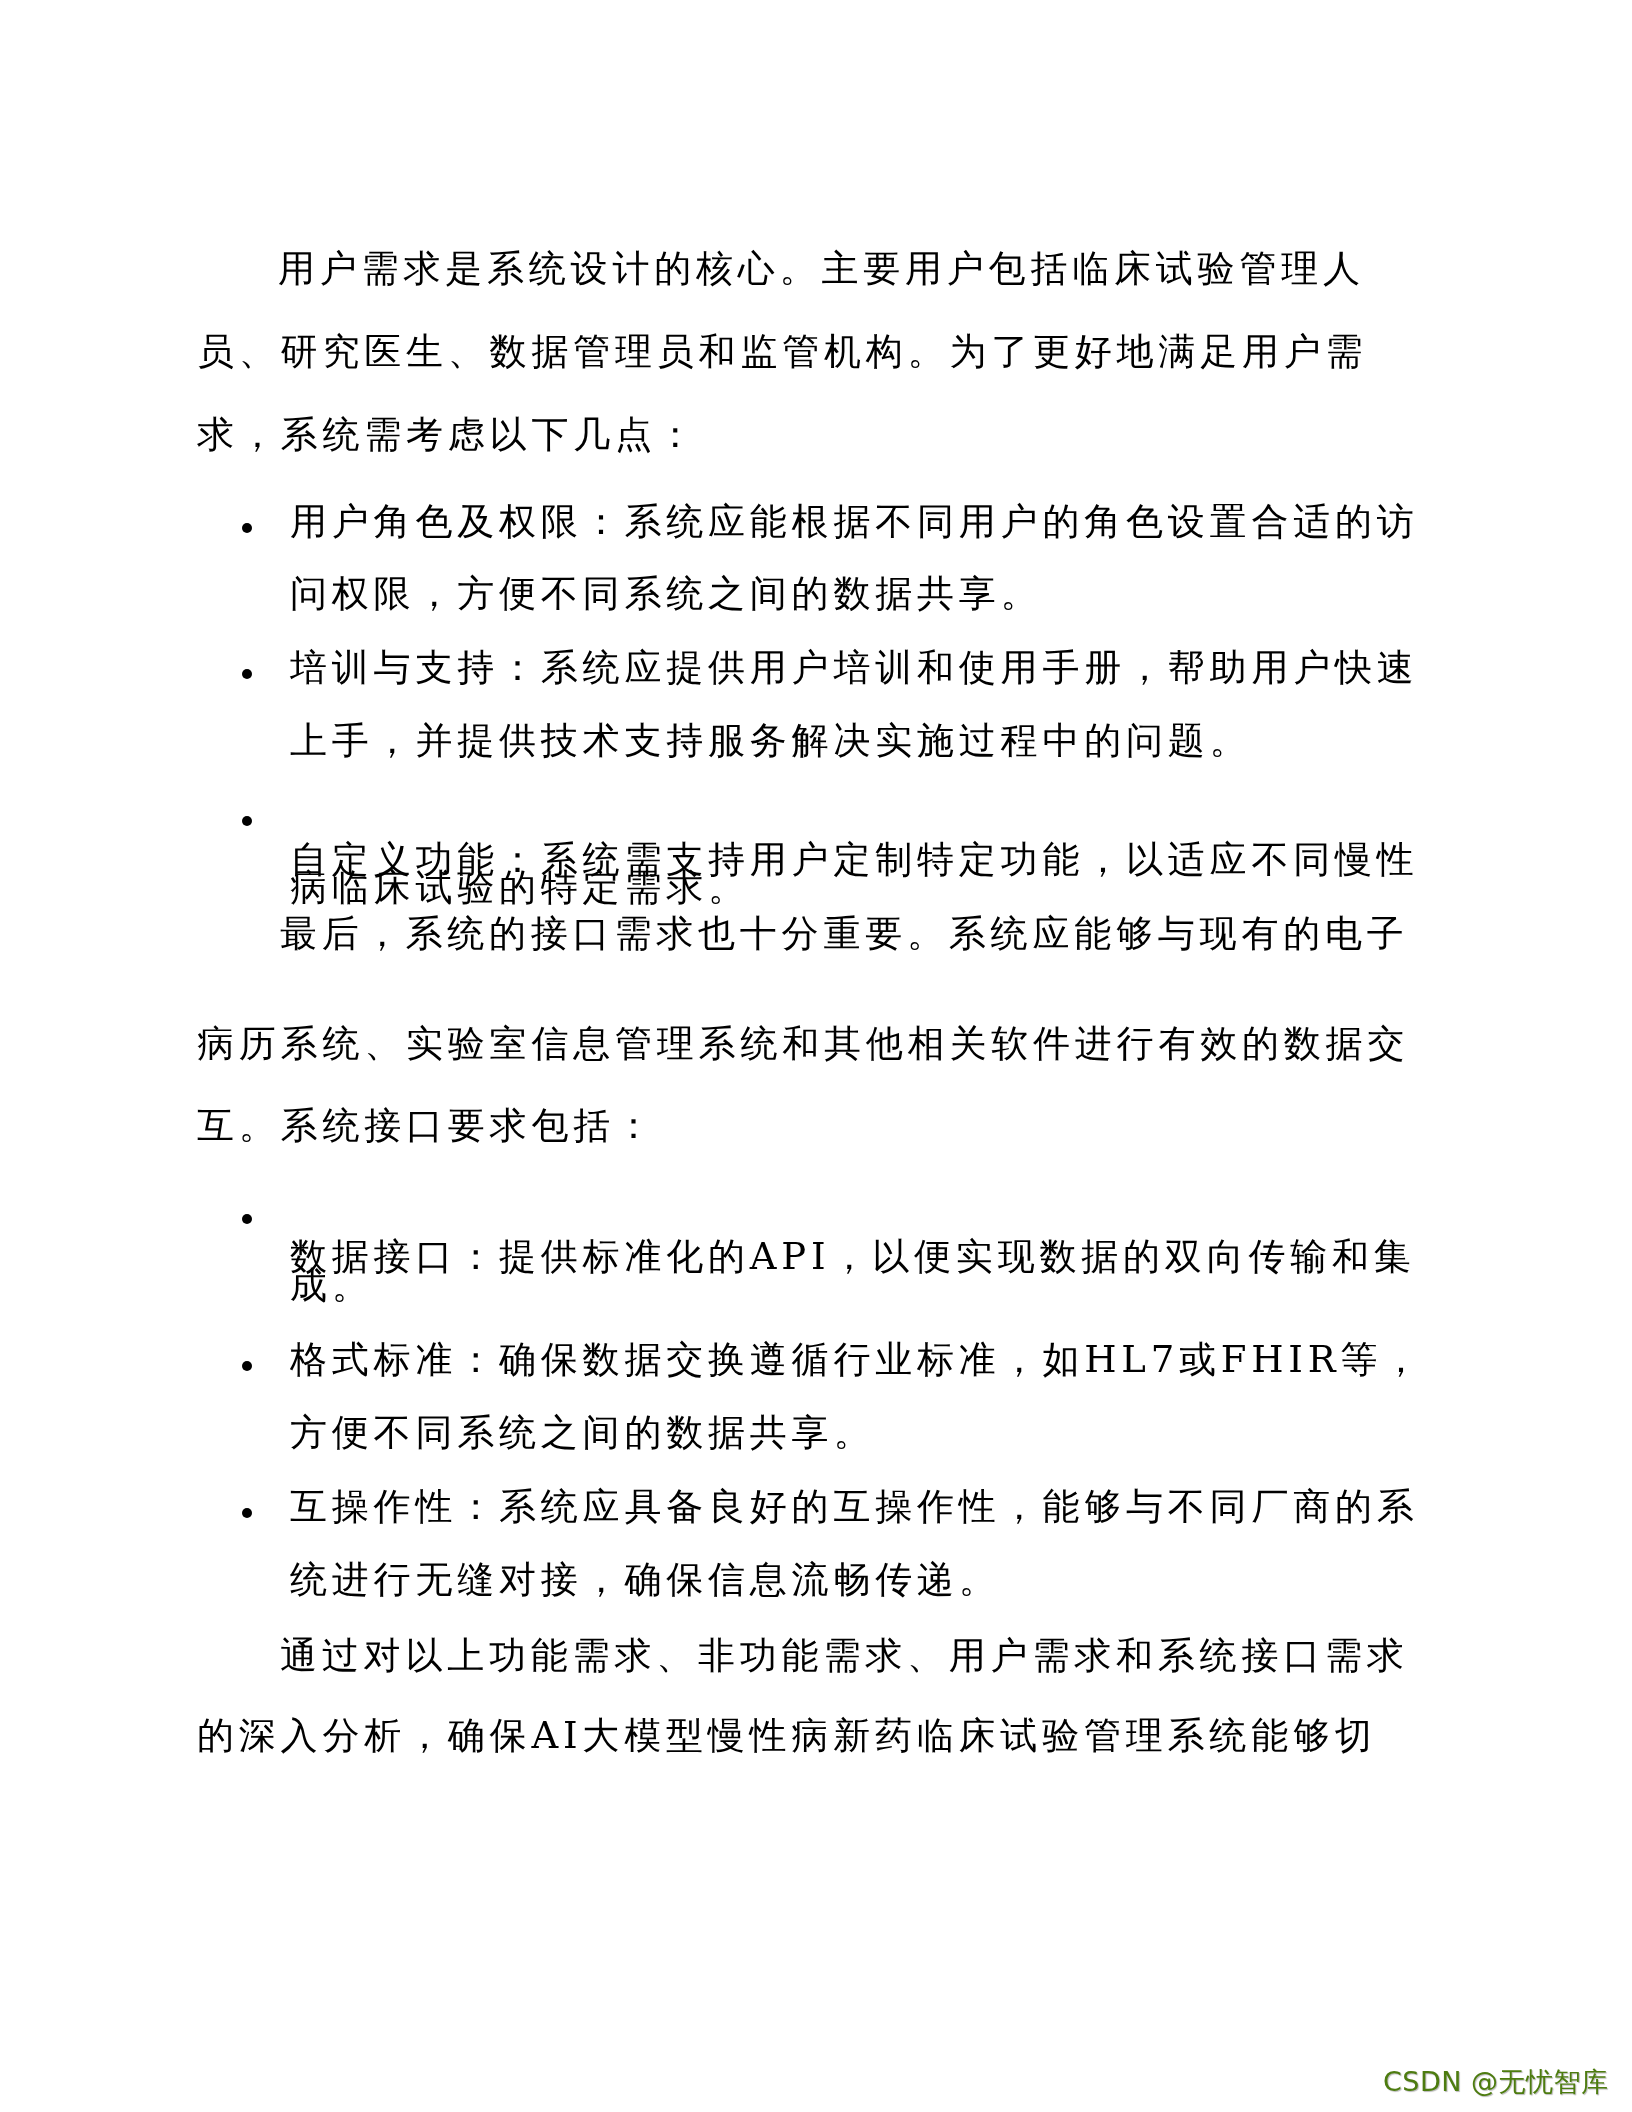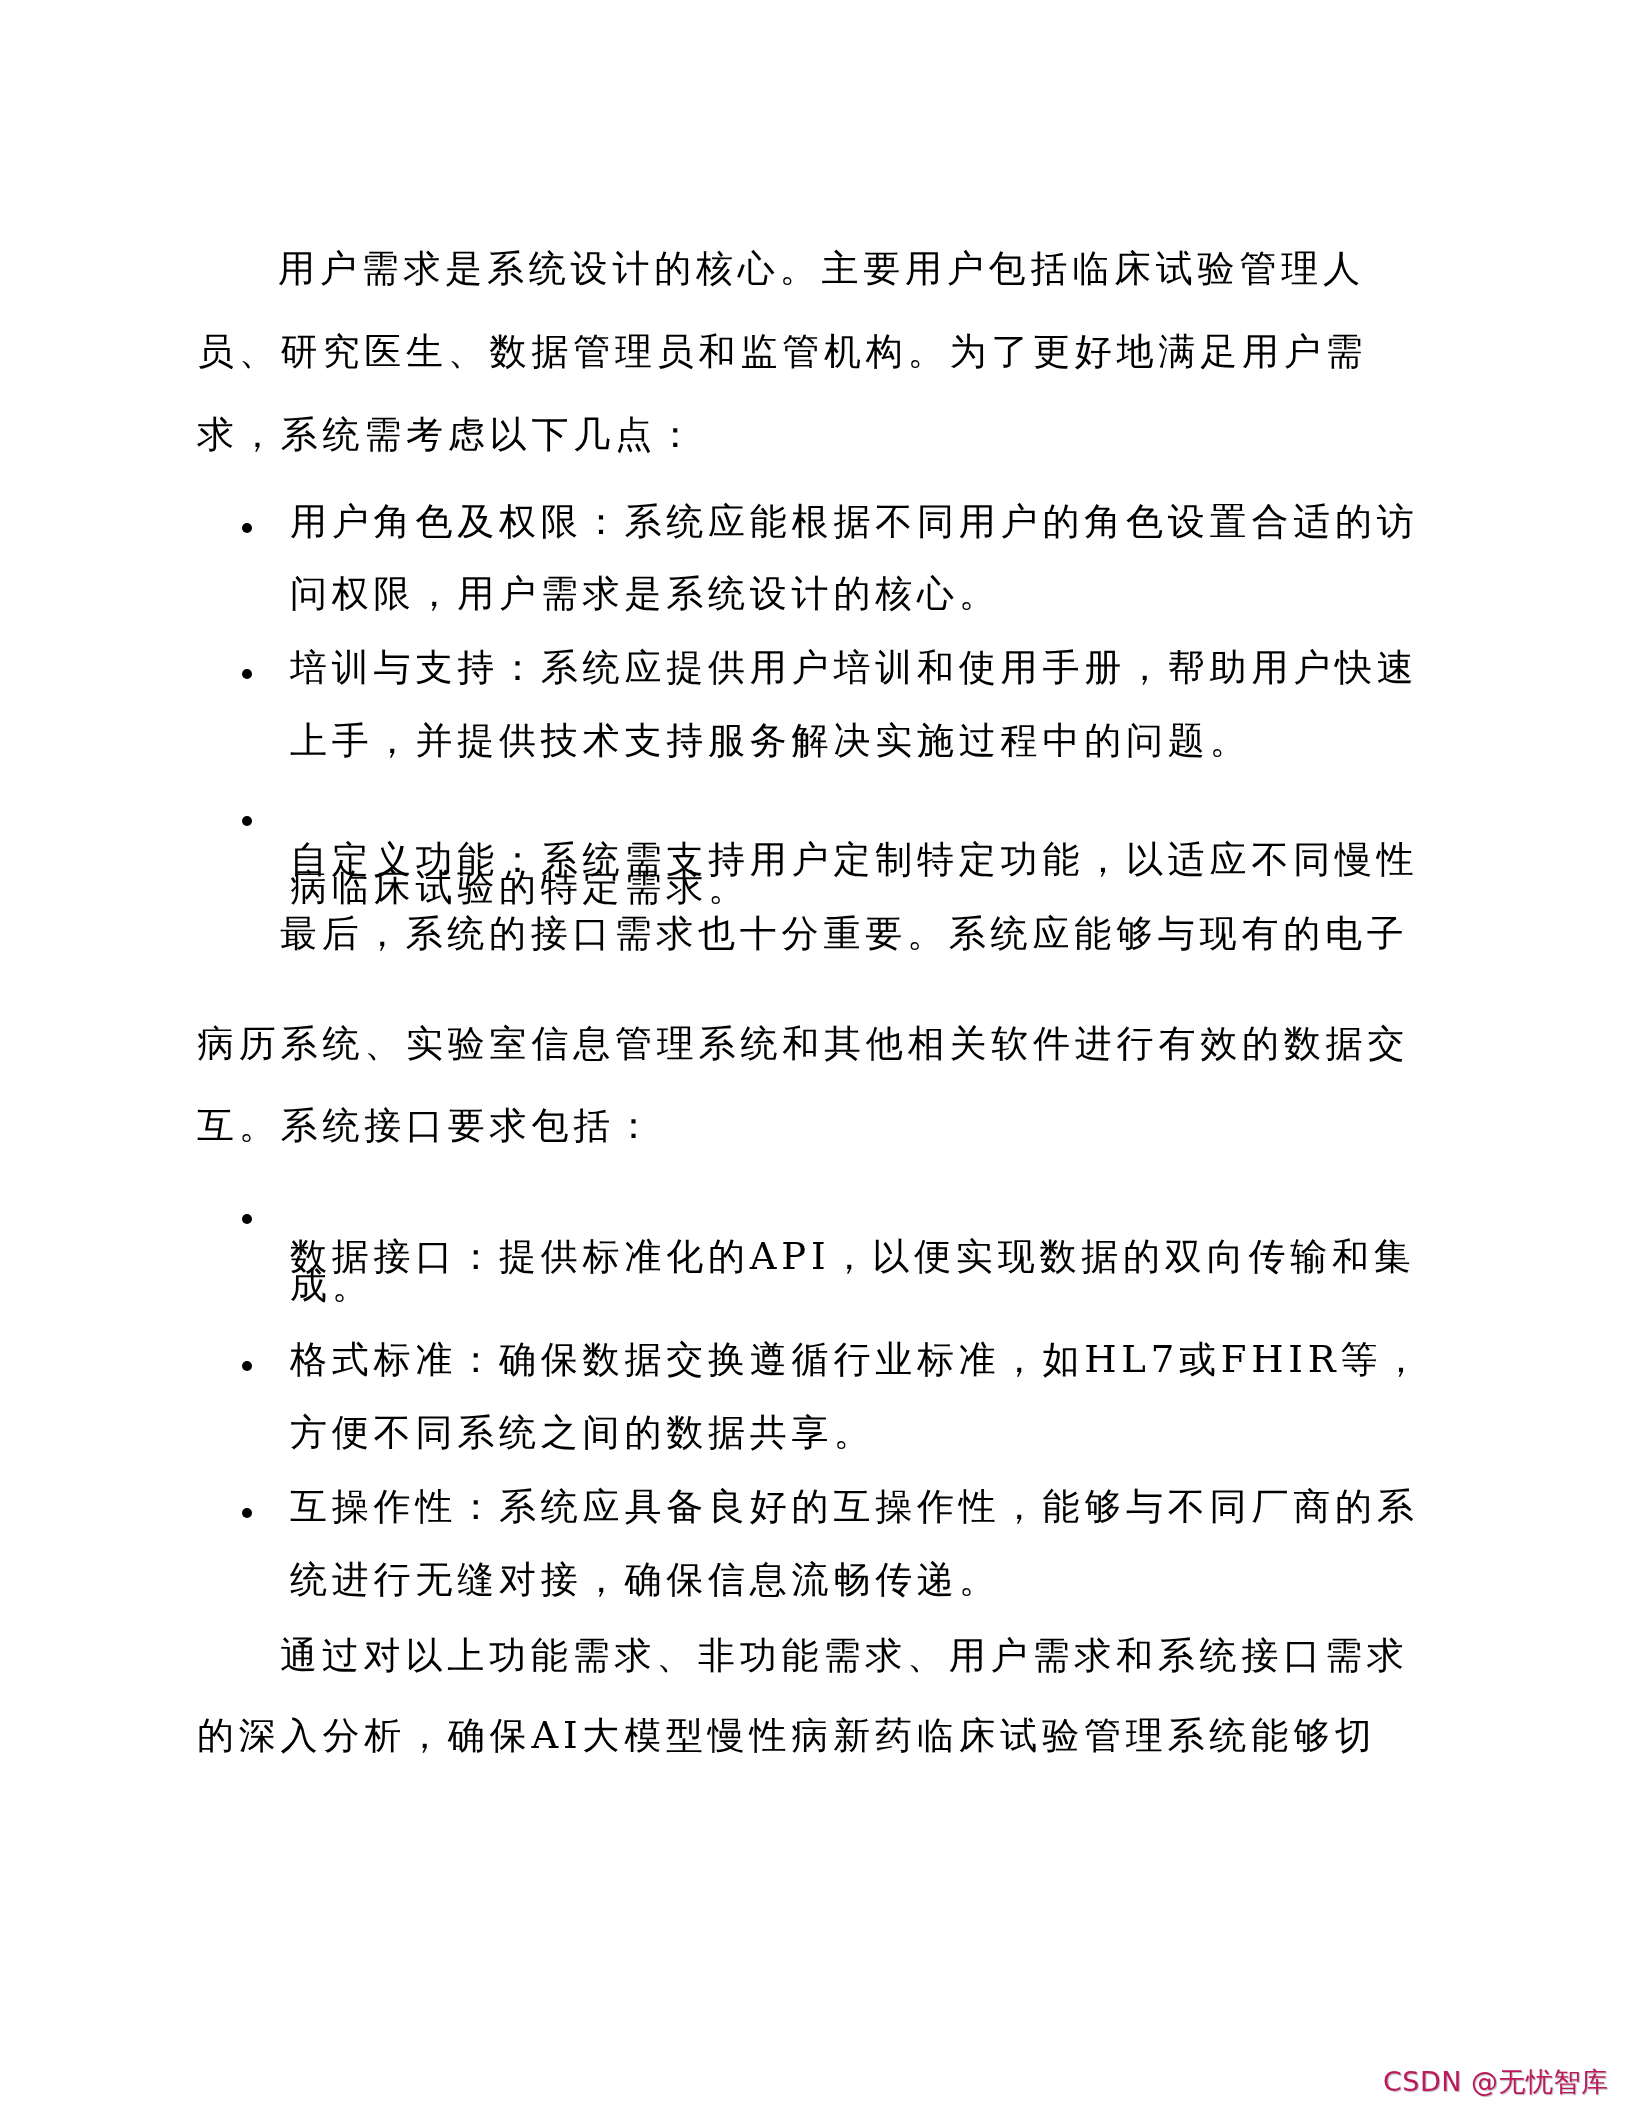--- a/index.html
+++ b/index.html
@@ -3,39 +3,39 @@
 <meta charset="utf-8">
 <style>
   html, body { margin: 0; padding: 0; background: #ffffff; }
   body { width: 1632px; height: 2112px; position: relative; overflow: hidden;
          font-family: "DejaVu Serif", "Liberation Serif", serif; color: #000; }
   .page { position: absolute; left: 0; top: 0; width: 1632px; height: 1844px; }
   .line { position: absolute; white-space: nowrap; font-size: 37px; line-height: 44px;
           height: 44px; letter-spacing: 4.8px; }
   .bullet { position: absolute; width: 10px; height: 10px; border-radius: 50%; background: #000; }
   .watermark { position: absolute; left: 1383px; top: 2064px; font-family: "DejaVu Sans", "Liberation Sans", sans-serif;
-               font-size: 27px; color: #be185d; letter-spacing: 0.5px; white-space: nowrap;
+               font-size: 27px; color: #4d7c0f; letter-spacing: 0.5px; white-space: nowrap;
                text-shadow: 1px 1px 1px #b8b8b8; }
 </style>
 </head>
 <body>
 
 <div class="page">
 
   <div>
     <div class="line" style="left:278px; top:247px;">用户需求是系统设计的核心。主要用户包括临床试验管理人</div>
     <div class="line" style="left:197px; top:330px;">员、研究医生、数据管理员和监管机构。为了更好地满足用户需</div>
     <div class="line" style="left:197px; top:413px;">求，系统需考虑以下几点：</div>
   </div>
 
   <div>
     <div>
       <span class="bullet" style="left:242px; top:523px;"></span>
       <div class="line" style="left:290px; top:500px;">用户角色及权限：系统应能根据不同用户的角色设置合适的访</div>
-      <div class="line" style="left:290px; top:572px;">问权限，用户需求是系统设计的核心。</div>
+      <div class="line" style="left:290px; top:572px;">问权限，方便不同系统之间的数据共享。</div>
     </div>
     <div>
       <span class="bullet" style="left:242px; top:669px;"></span>
       <div class="line" style="left:290px; top:646px;">培训与支持：系统应提供用户培训和使用手册，帮助用户快速</div>
       <div class="line" style="left:290px; top:719px;">上手，并提供技术支持服务解决实施过程中的问题。</div>
     </div>
     <div>
       <span class="bullet" style="left:242px; top:816px;"></span>
       <div class="line" style="left:290px; top:793px;margin-top:45px;">自定义功能：系统需支持用户定制特定功能，以适应不同慢性</div>
       <div class="line" style="left:290px; top:866px;">病临床试验的特定需求。</div>

